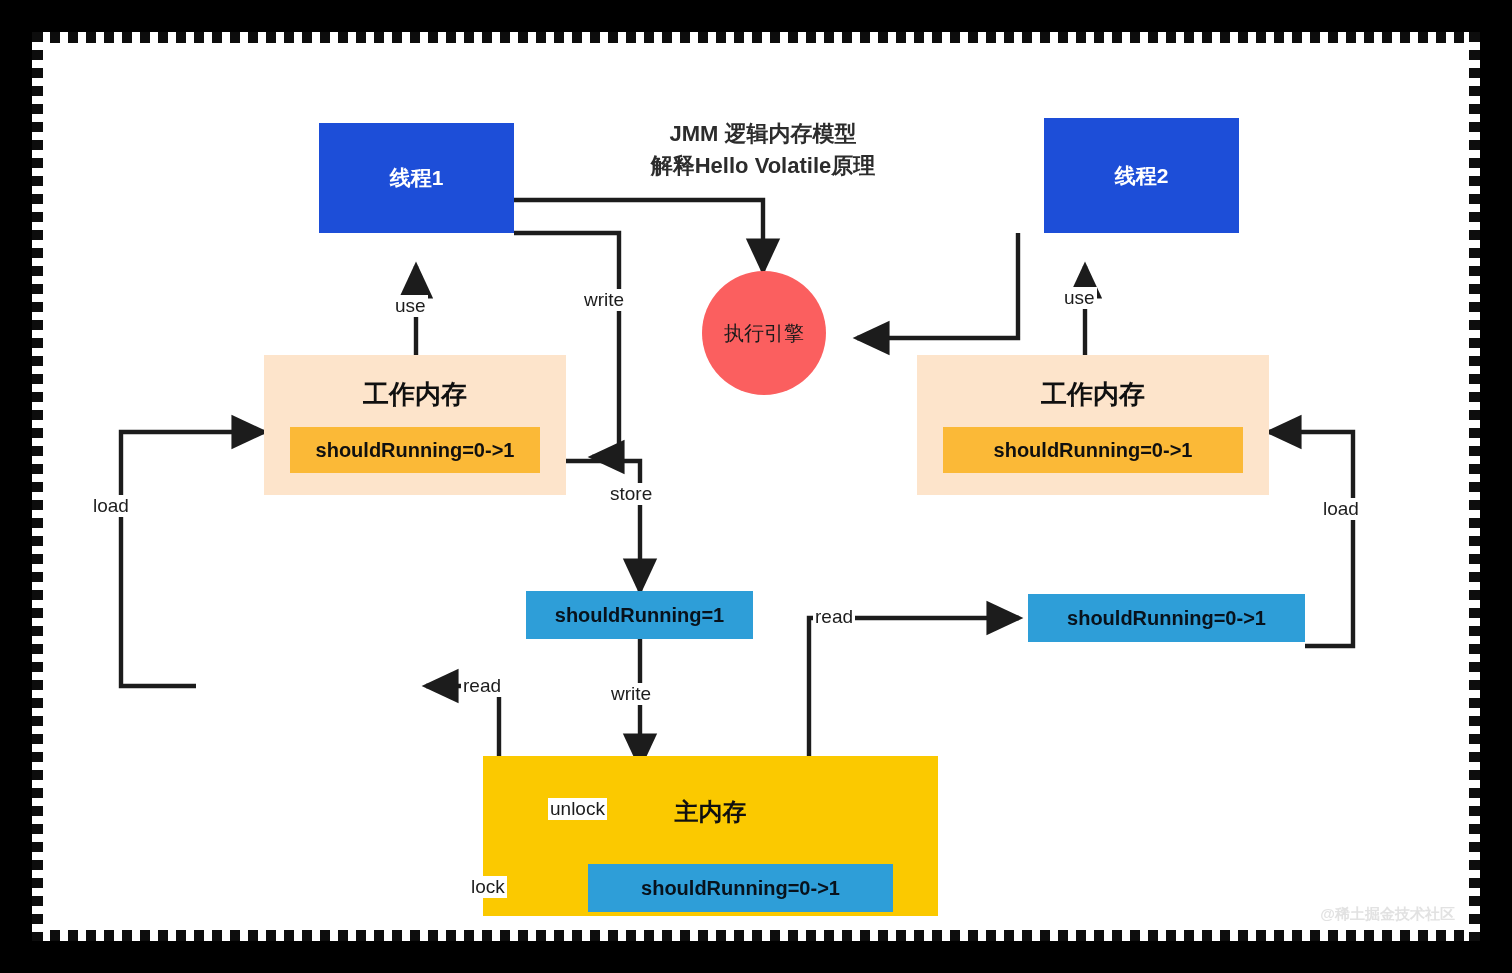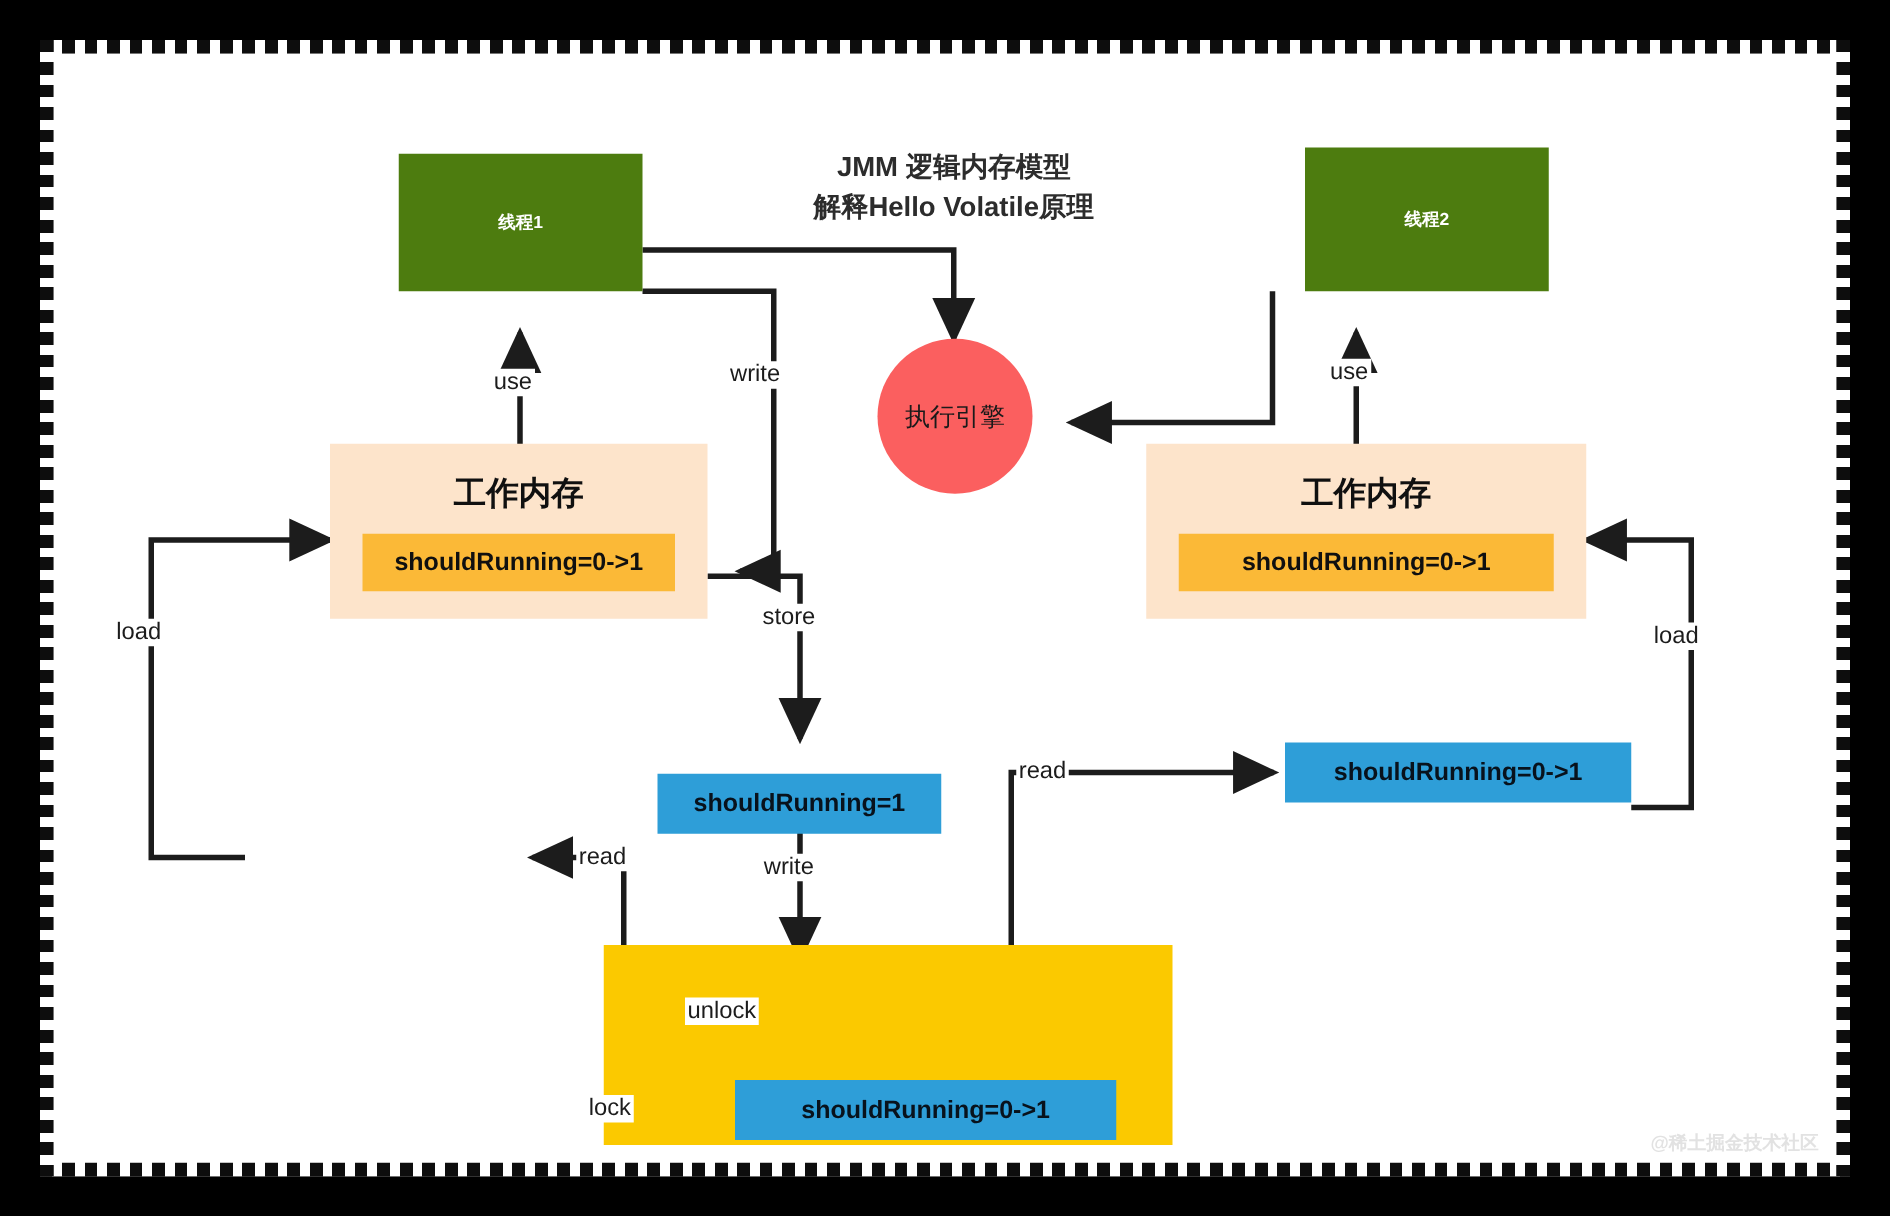--- a/index.html
+++ b/index.html
@@ -70,24 +70,24 @@
 
   
   .node {
     position: absolute;
     box-sizing: border-box;
     display: flex;
     align-items: center;
     justify-content: center;
   }
   .thread-box {
-    background: #4d7c0f;
+    background: #1d4ed8;
     color: #ffffff;
     font-weight: bold;
-    font-size: 14px;
+    font-size: 21px;
   }
   .wmem-box {
     background: #fde4cb;
     display: block;
   }
   .wmem-title {
     position: absolute;
     left: 0;
     top: 22px;
     width: 100%;
@@ -235,30 +235,31 @@
       <div class="node wmem-box" style="left:221px; top:312px; width:302px; height:140px;">
         <div class="wmem-title">工作内存</div>
         <div class="wmem-var">shouldRunning=0-&gt;1</div>
       </div>
 
       <div class="node wmem-box" style="left:874px; top:312px; width:352px; height:140px;">
         <div class="wmem-title">工作内存</div>
         <div class="wmem-var">shouldRunning=0-&gt;1</div>
       </div>
 
-      <div class="node blue-box" style="left:483px; top:576px; width:227px; height:48px;">
+      <div class="node blue-box" style="left:483px; top:548px; width:227px; height:48px;">
         <span>shouldRunning=1</span>
       </div>
 
 
       <div class="node blue-box" style="left:985px; top:551px; width:277px; height:48px;">
         <span>shouldRunning=0-&gt;1</span>
       </div>
 
       <div class="node main-mem" style="left:440px; top:713px; width:455px; height:160px;">
+        <div class="main-mem-title">主内存</div>
         <div class="node blue-box" style="left:105px; top:108px; width:305px; height:48px; position:absolute;">
           <span>shouldRunning=0-&gt;1</span>
         </div>
       </div>
 
       <div class="edge-label" style="left:350px; top:252px;">use</div>
       <div class="edge-label" style="left:539px; top:246px;">write</div>
       <div class="edge-label" style="left:1019px; top:244px;">use</div>
       <div class="edge-label" style="left:48px; top:452px;">load</div>
       <div class="edge-label" style="left:1278px; top:455px;">load</div>

